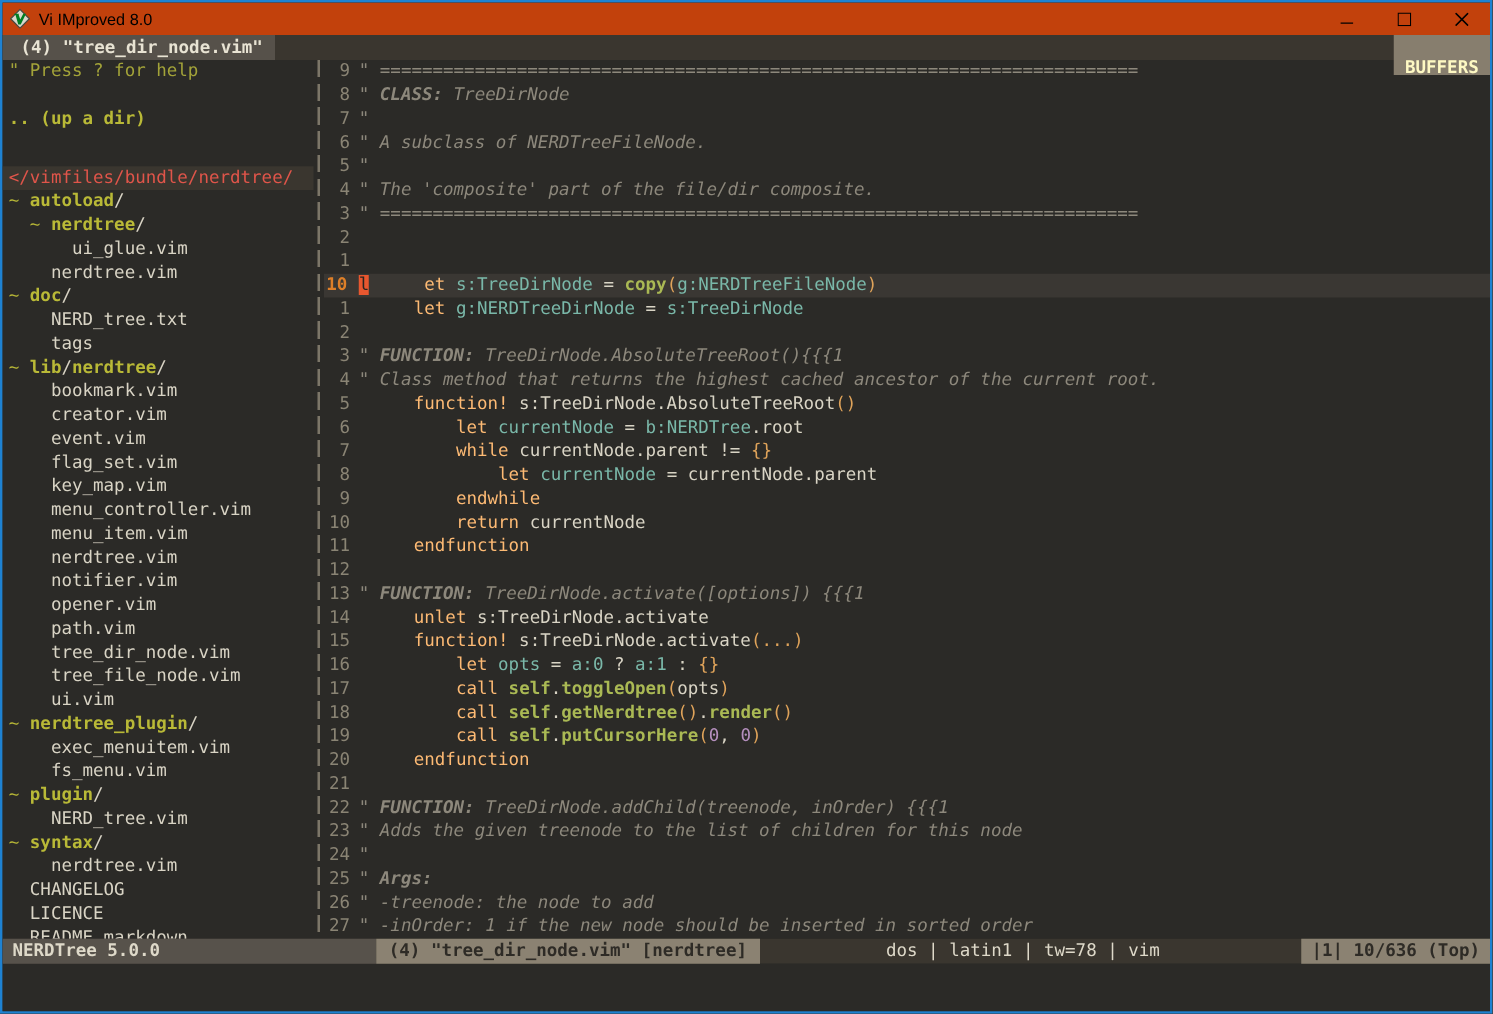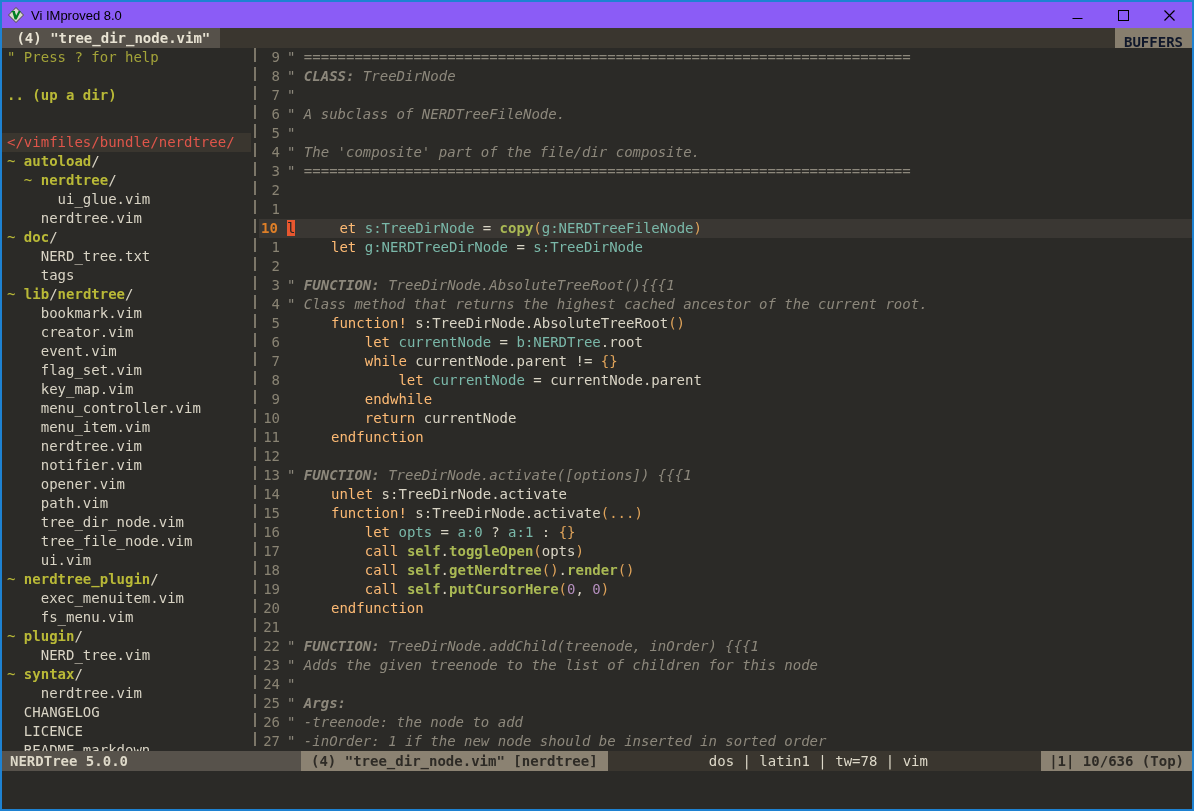--- a/index.html
+++ b/index.html
@@ -4,30 +4,30 @@
 <style>
   * { margin:0; padding:0; box-sizing:border-box; }
   html,body { background:#555; }
   .window {
     width:1194px; height:811px; position:relative;
     border:2px solid #1e82d2; background:#2b2a27;
     font-family:"DejaVu Sans Mono", monospace;
     overflow:hidden;
   }
   
-  .titlebar { height:26px; background:#8b5cf6; display:flex; align-items:center; }
+  .titlebar { height:26px; background:#c2410c; display:flex; align-items:center; }
   .titlebar .vim-icon { width:16px; height:16px; margin:0 7px 0 6px; flex:none; }
   .titlebar .title { font-family:"Liberation Sans", sans-serif; font-size:13px; color:#000; flex:1; }
   .win-controls { display:flex; height:100%; }
   .win-btn { width:46px; height:100%; display:flex; align-items:center; justify-content:center; }
   
   .tabline { height:20px; background:#3a362f; display:flex; align-items:stretch; font-size:14px; }
   .tab-active { background:#56514a; color:#e8e3d3; font-weight:bold; padding:0 10px 0 6px; line-height:20px; white-space:pre; }
   .tab-fill { flex:1; }
-  .buffers-chip { background:#877e6e; color:#0f172a; font-weight:bold; padding:4px 9px; line-height:20px;text-align:center; }
+  .buffers-chip { background:#877e6e; color:#fef9c3; font-weight:bold; padding:16px 9px; line-height:20px;text-align:center; }
   
   .main { height:703px; display:flex; background:#2b2a27; }
   .sidebar { width:249px; overflow:hidden; padding-left:5px; }
   .vsep { width:8px; position:relative; flex:none; }
   .vsep::before { content:""; position:absolute; left:3px; top:0; bottom:0; width:2px;
     background:repeating-linear-gradient(to bottom,#7c7668 0px,#7c7668 14px,transparent 14px,transparent 19px); }
   .editor { flex:1; overflow:hidden; }
   .trow, .erow { height:19px; line-height:19px; font-size:14px; white-space:pre; }
   .trow.hl { background:#3a362f; margin-left:-5px; padding-left:5px;margin-top:28px; }
   .erow { display:flex; }

